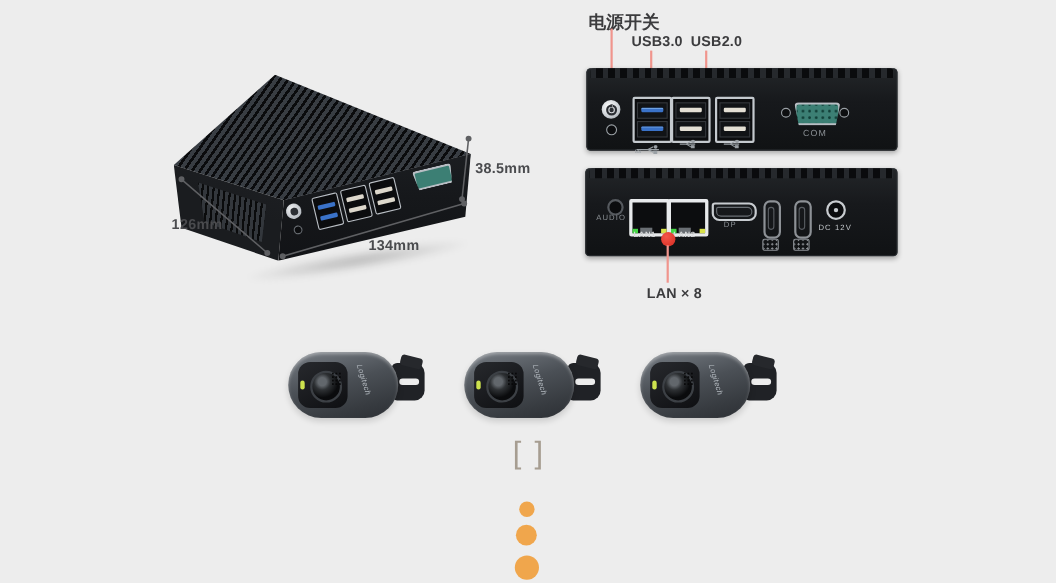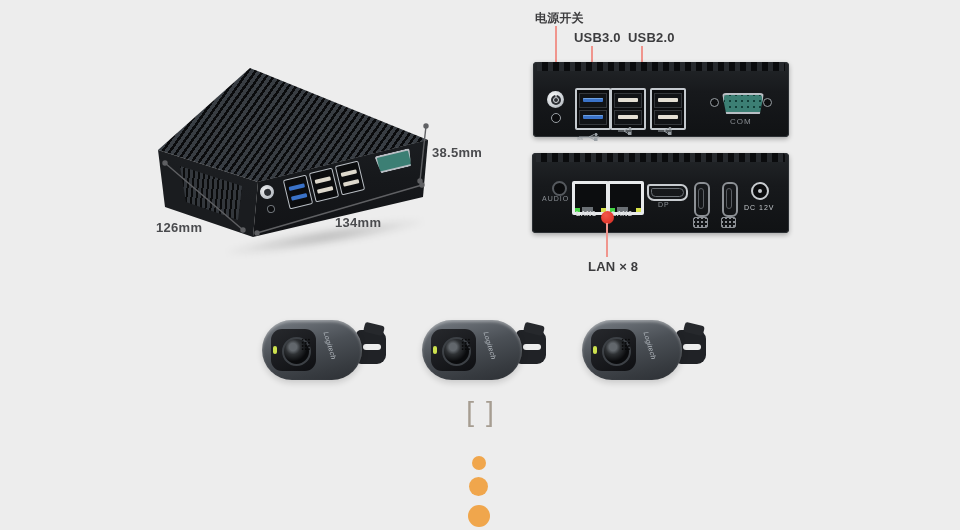--- a/index.html
+++ b/index.html
@@ -34,21 +34,21 @@
   .mini-stack i{display:block;height:4px;margin:0 2px;border-radius:1px;}
   .ms-u3{left:146px;top:121px;} .ms-u2a{left:172px;top:114px;} .ms-u2b{left:198px;top:107px;}
   .mini-stack.blue i{background:#3a72c8;} .mini-stack.ivory i{background:#ddd8cc;}
   .iso-com{left:236px;top:96px;width:32px;height:14px;border:2px solid #b9bec4;border-radius:3px;
            background:#3c7f74;clip-path:polygon(0 0,100% 0,92% 100%,8% 100%);}
   .dim-label{position:absolute;font-size:13px;font-weight:bold;color:#4a4b4e;letter-spacing:.3px;}
   #dim-svg{position:absolute;inset:0;pointer-events:none;}
 
   
   .panel{position:absolute;border-radius:4px;background:linear-gradient(180deg,#232629,#17191c 40%,#101214);
-         box-shadow:inset 0 0 0 1px #2c3034,0 2px 5px rgba(0,0,0,.3);}
+         box-shadow:inset 0 0 0 1px #2c3034,0 2px 5px rgba(0,0,0,.3);padding-left:27px;}
   #panel-front{left:533px;top:62px;width:256px;height:75px;}
   #panel-rear{left:532px;top:153px;width:257px;height:80px;}
   .rib{position:absolute;left:4px;right:4px;top:0;height:9px;border-radius:3px 3px 0 0;
        background:repeating-linear-gradient(90deg,#26292d 0 5px,#0a0b0d 5px 11px);}
 
   .pwr-btn{position:absolute;left:14px;top:29px;width:17px;height:17px;border-radius:50%;
            background:radial-gradient(circle at 40% 35%,#ffffff,#c9ced3 60%,#8d9297);}
   .pwr-core{position:absolute;left:3.5px;top:3.5px;width:10px;height:10px;border-radius:50%;background:#2c2f34;}
   .pwr-core::before{content:"";position:absolute;left:2.5px;top:2.5px;width:4px;height:4px;
                     border:1px solid #d7dadd;border-radius:50%;}
@@ -99,21 +99,21 @@
   .hdmi-icon{position:absolute;top:64px;width:13px;height:9px;border:1px solid #8d9196;border-radius:2px;
              background:radial-gradient(#8d9196 .8px,transparent 1px) 2px 2px/4px 4px;}
   .hi1{left:161px;} .hi2{left:189px;}
   .dc-jack{position:absolute;left:219px;top:29px;width:14px;height:14px;border-radius:50%;
            background:#0b0c0e;border:2px solid #c8ccd0;}
   .dc-jack::before{content:"";position:absolute;left:5px;top:5px;width:4px;height:4px;border-radius:50%;
                    background:#c8ccd0;}
 
   
   .callout-label{position:absolute;font-size:13px;font-weight:bold;color:#3c3c3e;letter-spacing:.2px;}
-  .callout-label.cn{font-size:12px;}
+  .callout-label.cn{font-size:16px;}
   .callout-line{position:absolute;width:2px;background:#f0958d;}
   .callout-dot{position:absolute;width:13px;height:13px;border-radius:50%;
                background:radial-gradient(circle at 38% 32%,#f4564a,#e23b30 60%,#c82e24);}
 
   
   .webcam{position:absolute;top:318px;width:126px;height:66px;}
   .cam-clip{position:absolute;right:2px;top:12px;width:30px;height:34px;background:#202226;
             border-radius:5px 9px 9px 5px;}
   .cam-clip::before{content:"";position:absolute;right:2px;top:-6px;width:20px;height:10px;background:#26282c;
                     border-radius:3px;transform:rotate(14deg);}
@@ -181,21 +181,21 @@
           <circle cx="25" cy="107" r="2"></circle>
           <circle cx="103" cy="174" r="2"></circle>
         <line x1="117" y1="177" x2="282" y2="129"></line>
           <circle cx="117" cy="177" r="2"></circle>
           <circle cx="282" cy="129" r="2"></circle>
         <line x1="286" y1="70" x2="280" y2="125"></line>
           <circle cx="286" cy="70" r="2"></circle>
           <circle cx="280" cy="125" r="2"></circle>
       </g>
     </svg>
-    <div class="dim-label" style="left:16px;top:140px;margin-top:24px;">126mm</div>
+    <div class="dim-label" style="left:16px;top:140px;">126mm</div>
     <div class="dim-label" style="left:195px;top:159px;">134mm</div>
     <div class="dim-label" style="left:292px;top:89px;">38.5mm</div>
   </div>
 
   <div class="callout-label cn" style="left:535px;top:10px;">电源开关</div>
   <div class="callout-label" style="left:574px;top:30px;">USB3.0</div>
   <div class="callout-label" style="left:628px;top:30px;">USB2.0</div>
   <div class="callout-line" style="left:555px;top:26px;height:50px;"></div>
   <div class="callout-line" style="left:591px;top:46px;height:30px;"></div>
   <div class="callout-line" style="left:641px;top:46px;height:30px;"></div>

